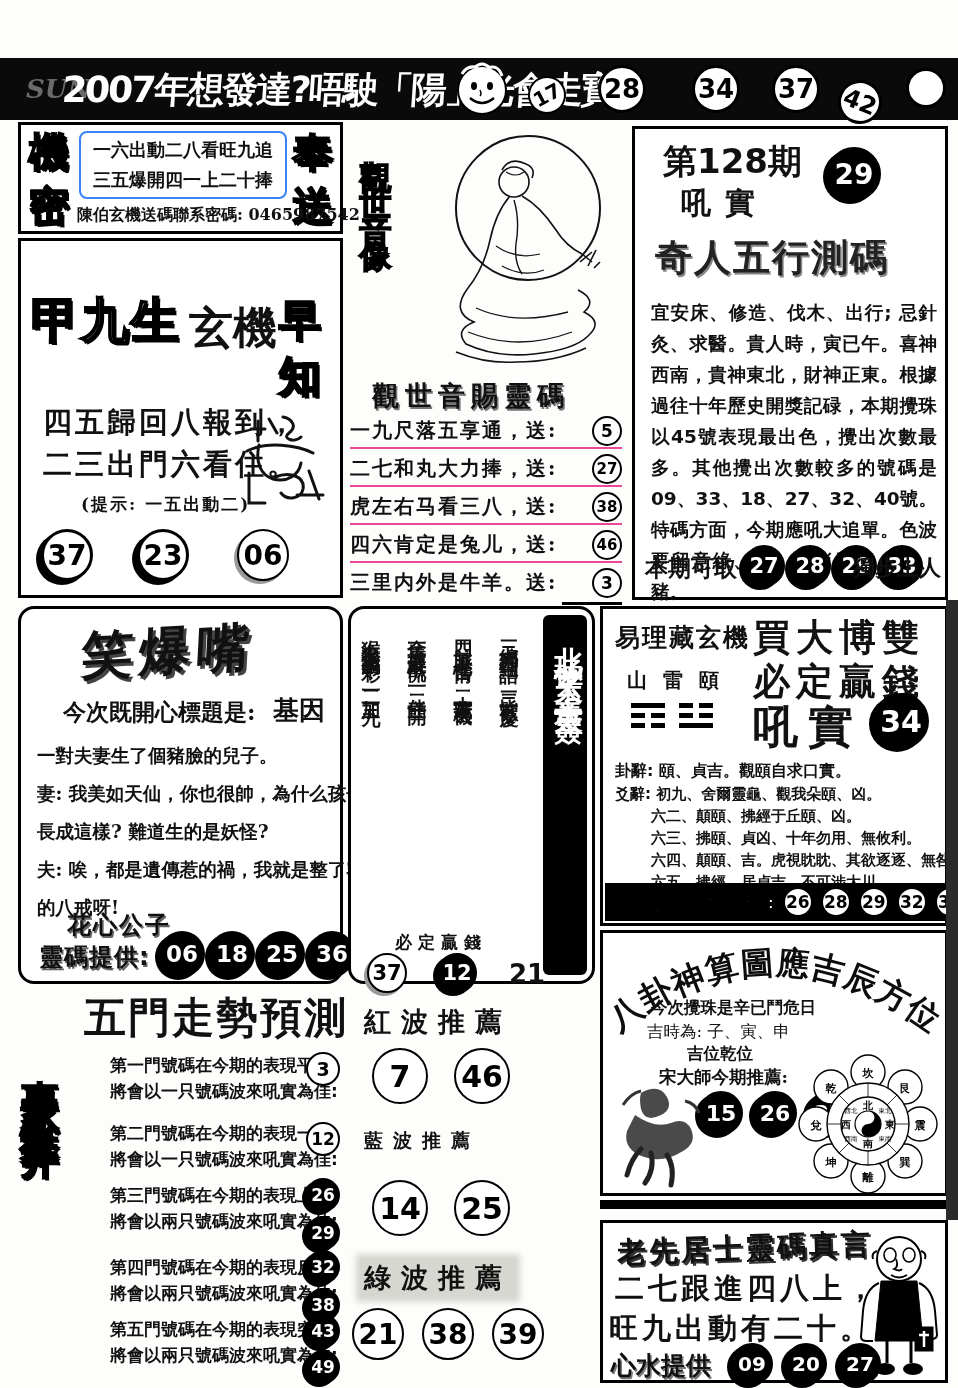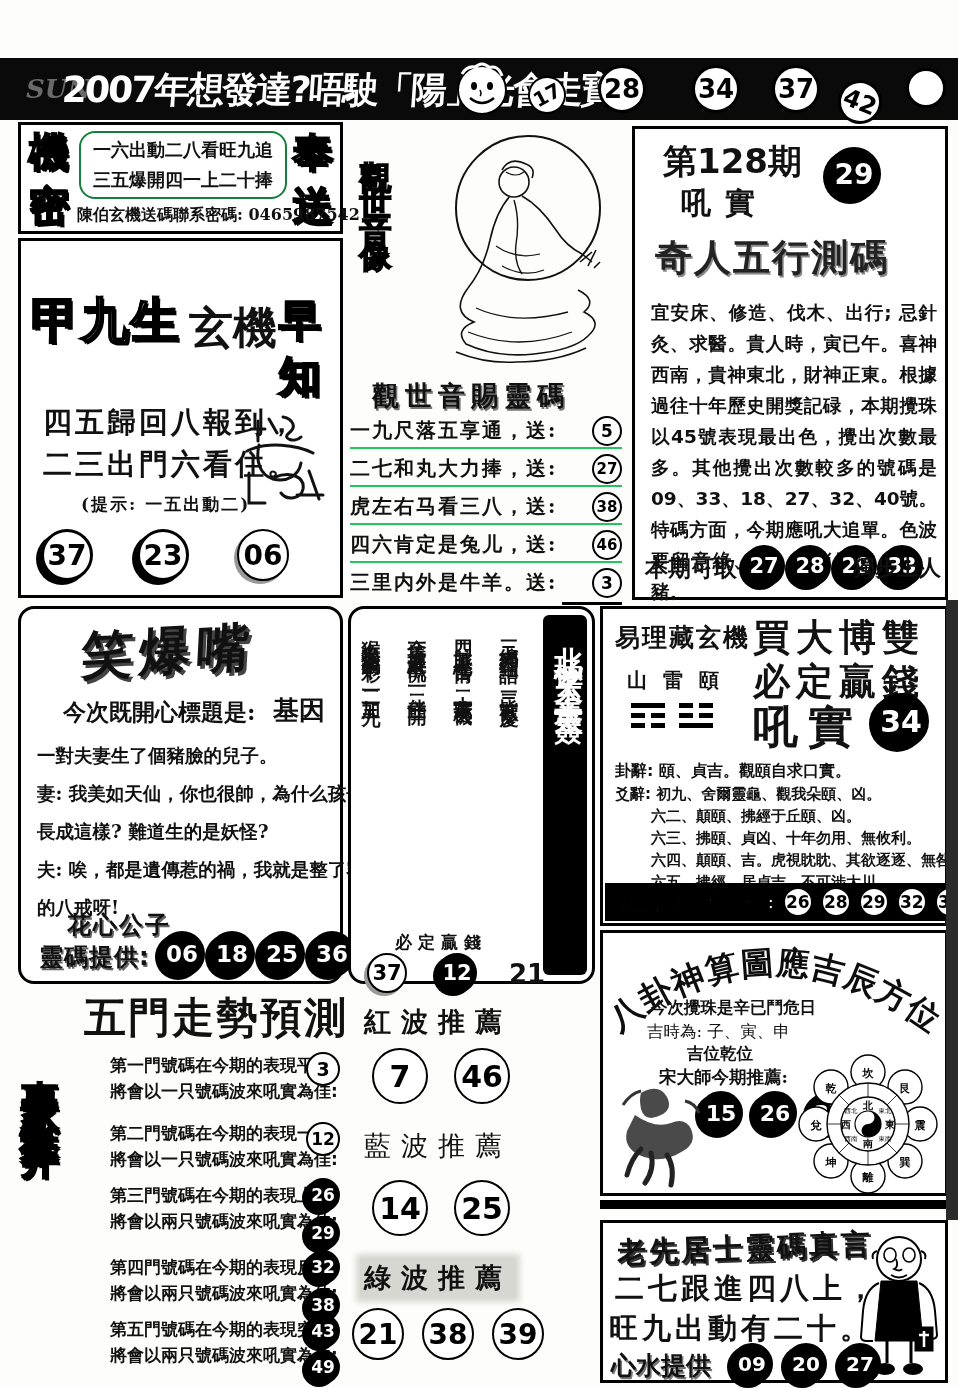--- a/index.html
+++ b/index.html
@@ -14,21 +14,21 @@
   .bubble2{color:#fff;-webkit-text-stroke:1.6px #000;font-weight:900;}
   .ball{position:absolute;display:flex;align-items:center;justify-content:center;
         border-radius:50%;background:#fff;border:3px solid #000;font-weight:900;color:#000;
         box-sizing:border-box;}
   .ball-dark{background:#000;color:#fff;border:2px solid #000;box-shadow:-4px 3px 0 #000;}
   .ball-ring{border:2.5px solid #000;font-weight:700;}
   .ball-smudge{box-shadow:-5px 4px 0 #000;}
   .ball-gray{box-shadow:-3px 3px 0 #999;}
   .vert{writing-mode:vertical-rl;text-orientation:upright;}
   .row-line{position:absolute;display:flex;align-items:center;justify-content:space-between;
-            border-bottom:2px solid #22c55e;}
+            border-bottom:2px solid #ec4899;}
   .bar{height:5px;background:#000;margin-bottom:5px;}
   .bar.split{background:linear-gradient(to right,#000 42%,rgba(0,0,0,0) 42%,rgba(0,0,0,0) 58%,#000 58%);}
   .banner{position:absolute;left:0;top:58px;width:958px;height:62px;background:#0a0a0a;}
   .blacklabel{color:#fff;font-weight:900;}
   .greenhl{background:#d7d7d2;box-shadow:0 0 6px 4px #d7d7d2;}
   svg{display:block;}
 </style>
 </head>
 <body>
 
@@ -51,21 +51,21 @@
     <div class="ball" style="left:772px;top:7px;width:48px;height:48px;font-size:26px;">37</div>
     <div class="ball" style="left:838px;top:22px;width:44px;height:44px;font-size:24px;transform:rotate(22deg);">42</div>
     <div class="ball" style="left:906px;top:10px;width:40px;height:40px;border-width:3px;"></div>
   </div>
 
   <div class="box" style="left:18px;top:122px;width:325px;height:112px;">
     <span class="abs bubble serif" style="left:8px;top:0px;font-size:40px;">機</span>
     <span class="abs bubble serif" style="left:8px;top:54px;font-size:40px;">密</span>
     <span class="abs bubble serif" style="left:272px;top:0px;font-size:40px;">奉</span>
     <span class="abs bubble serif" style="left:272px;top:54px;font-size:40px;">送</span>
-    <div class="abs" style="left:58px;top:6px;width:204px;height:64px;border:2px solid #15803d;border-radius:16px;
+    <div class="abs" style="left:58px;top:6px;width:204px;height:64px;border:2px solid #3b82f6;border-radius:8px;
          display:flex;flex-direction:column;align-items:center;justify-content:center;">
       <div class="serif" style="font-size:18px;font-weight:700;white-space:nowrap;">一六出動二八看旺九追</div>
       <div class="serif" style="font-size:18px;font-weight:700;white-space:nowrap;margin-top:6px;">三五爆開四一上二十捧</div>
     </div>
     <div class="abs serif" style="left:56px;top:80px;font-size:16px;font-weight:700;white-space:nowrap;">陳伯玄機送碼聯系密碼: 0465987542</div>
   </div>
 
   <div class="box" style="left:18px;top:238px;width:325px;height:360px;">
     <span class="abs bubble serif" style="left:10px;top:48px;font-size:48px;letter-spacing:2px;">甲九生</span>
     <span class="abs" style="left:168px;top:58px;font-size:44px;font-weight:900;text-align:right;">玄機</span>
@@ -344,21 +344,21 @@
       <div class="ball ball-dark" style="left:288px;top:326px;width:34px;height:34px;font-size:17px;">43</div>
       <div class="ball ball-dark" style="left:288px;top:362px;width:34px;height:34px;font-size:17px;">49</div>
     </div>
   </div>
 
   <div class="abs" style="left:350px;top:990px;width:248px;height:394px;">
     <div class="abs serif" style="left:14px;top:14px;font-size:27px;font-weight:700;letter-spacing:10px;white-space:nowrap;">紅波推薦</div>
     <div class="ball ball-ring" style="left:22px;top:58px;width:56px;height:56px;font-size:30px;">7</div>
     <div class="ball ball-ring" style="left:104px;top:58px;width:56px;height:56px;font-size:30px;">46</div>
 
-    <div class="abs serif" style="left:14px;top:138px;font-size:27px;font-weight:400;letter-spacing:10px;white-space:nowrap;">藍波推薦</div>
+    <div class="abs serif" style="left:14px;top:138px;font-size:19px;font-weight:700;letter-spacing:10px;white-space:nowrap;">藍波推薦</div>
     <div class="ball ball-ring" style="left:22px;top:190px;width:56px;height:56px;font-size:30px;">14</div>
     <div class="ball ball-ring" style="left:104px;top:190px;width:56px;height:56px;font-size:30px;">25</div>
 
     <div class="abs serif greenhl" style="left:10px;top:268px;font-size:27px;font-weight:700;letter-spacing:10px;white-space:nowrap;padding:2px 4px;">綠波推薦</div>
     <div class="ball ball-ring" style="left:2px;top:318px;width:52px;height:52px;font-size:28px;">21</div>
     <div class="ball ball-ring" style="left:72px;top:318px;width:52px;height:52px;font-size:28px;">38</div>
     <div class="ball ball-ring" style="left:142px;top:318px;width:52px;height:52px;font-size:28px;">39</div>
   </div>
 
 </div>

